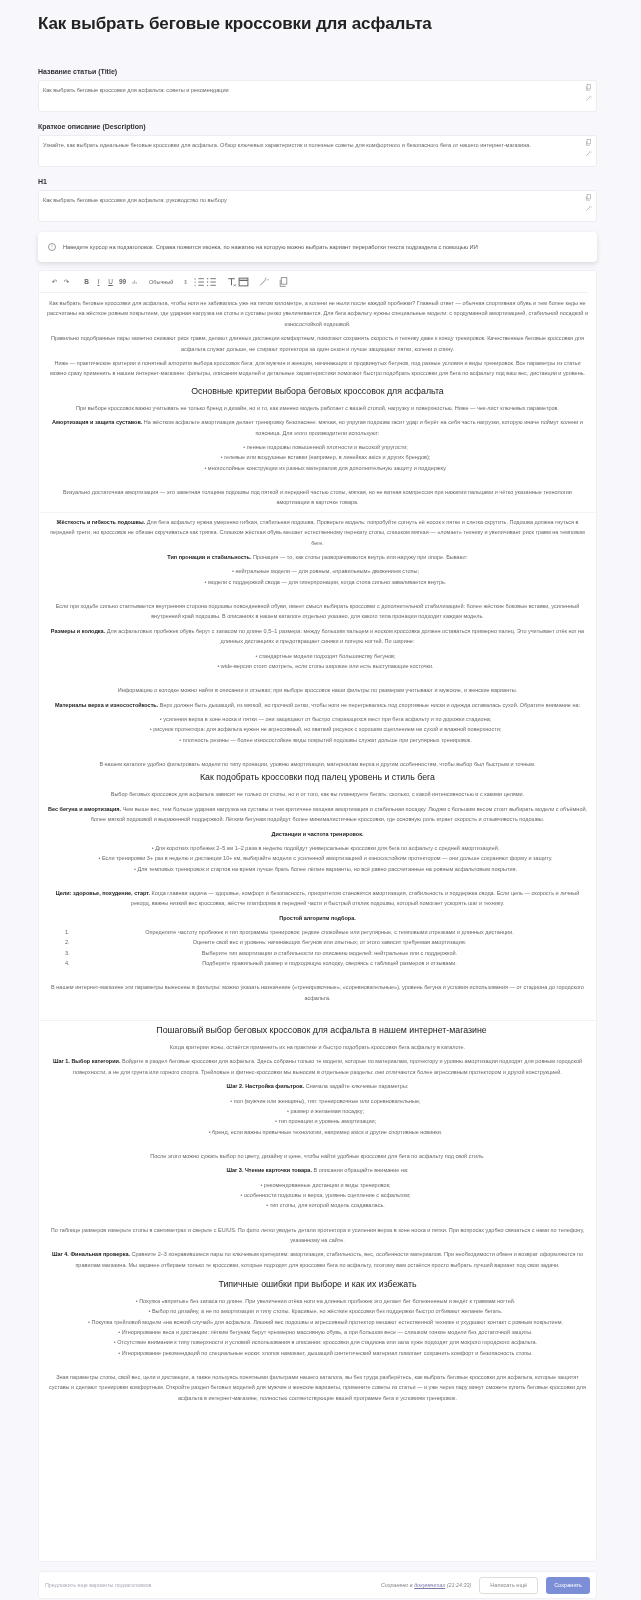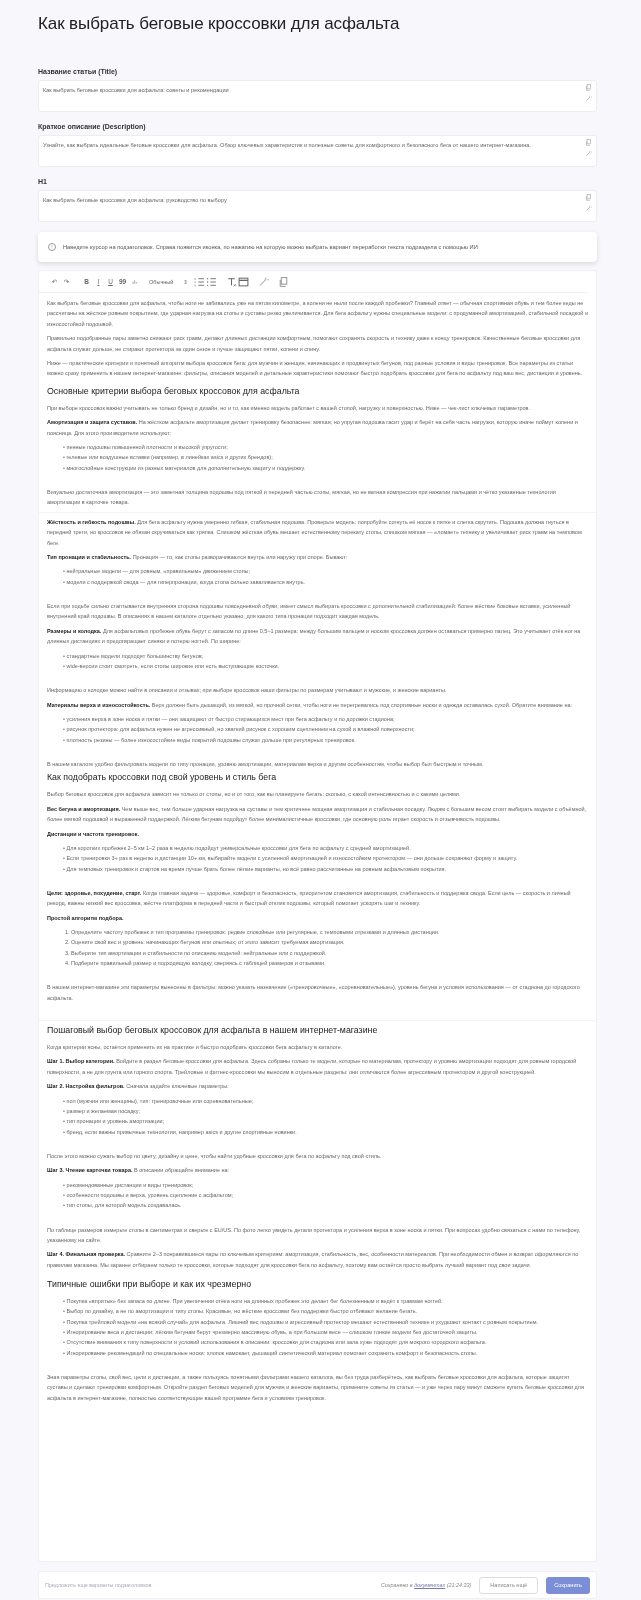--- a/index.html
+++ b/index.html
@@ -5,21 +5,21 @@
   * { box-sizing: border-box; margin: 0; padding: 0; }
   html, body { width: 641px; height: 1600px; overflow: hidden; }
   body {
     background: #f7f7fc;
     font-family: "Liberation Sans", "DejaVu Sans", sans-serif;
     color: #555;
     position: relative;
   }
   .page-title {
     position: absolute; left: 38px; top: 14px;
-    font-size: 17px; color: #222; font-weight: normal; letter-spacing: -0.1px;
+    font-size: 17px; color: #222; font-weight: bold; letter-spacing: -0.1px;
   }
   .field-label {
     position: absolute; left: 38px;
     font-size: 7px; font-weight: bold; color: #333;
   }
   .field-box {
     position: absolute; left: 38px; width: 559px;
     background: #fff; border: 1px solid #ececf2; border-radius: 3px;
     font-size: 5.6px; color: #666; padding: 5px 28px 5px 4px; line-height: 8px;
   }
@@ -49,21 +49,21 @@
     font-size: 6px; color: #666;
   }
   .tb-btn {
     display: inline-flex; align-items: center; justify-content: center;
     min-width: 11px; height: 12px; margin-right: 1px; color: #666; font-size: 6.5px;
   }
   .tb-sep { width: 8px; }
   .tb-select { display: inline-flex; align-items: center; gap: 10px; margin-right: 6px; font-size: 5.5px; }
   .content {
     padding: 5px 8px 0 8px;
-    font-size: 5.5px; line-height: 10.4px; color: #666;
+    font-size: 5.5px; line-height: 10.4px; color: #666; text-align: center;
   }
   .content p { margin-bottom: 4px; }
   .content b { color: #222; }
   .content h2 {
     font-size: 8.8px; font-weight: normal; color: #222;
     margin: 6px 0 6px 0; line-height: 12px;
   }
   .content ul, .content ol {
     padding-left: 16px; margin: 2px 0 14px 0; line-height: 10.3px;
   }
@@ -219,21 +219,21 @@
     </ul>
     <p>Информацию о колодке можно найти в описании и отзывах; при выборе кроссовок наши фильтры по размерам учитывают и мужские, и женские варианты.</p>
     <p><b>Материалы верха и износостойкость.</b><span> Верх должен быть дышащий, из мягкой, но прочной сетки, чтобы ноги не перегревались под спортивные носки и одежда оставалась сухой. Обратите внимание на:</span></p>
     <ul>
       <li>усиления верха в зоне носка и пятки — они защищают от быстро стирающихся мест при бега асфальту и по дорожки стадиона;</li>
       <li>рисунок протектора: для асфальта нужен не агрессивный, но хваткий рисунок с хорошим сцеплением на сухой и влажной поверхности;</li>
       <li>плотность резины — более износостойкие виды покрытий подошвы служат дольше при регулярных тренировок.</li>
     </ul>
     <p style="margin-bottom:0">В нашем каталоге удобно фильтровать модели по типу пронации, уровню амортизации, материалам верха и другим особенностям, чтобы выбор был быстрым и точным.</p>
 
-    <h2 style="margin-top:2px">Как подобрать кроссовки под свой уровень и стиль бега</h2>
+    <h2 style="margin-top:2px">Как подобрать кроссовки под палец уровень и стиль бега</h2>
     <p>Выбор беговых кроссовок для асфальта зависит не только от стопы, но и от того, как вы планируете бегать: сколько, с какой интенсивностью и с какими целями.</p>
     <p><b>Вес бегуна и амортизация.</b><span> Чем выше вес, тем больше ударная нагрузка на суставы и тем критичнее мощная амортизация и стабильная посадку. Людям с большим весом стоит выбирать модели с объёмной, более мягкой подошвой и выраженной поддержкой. Лёгким бегунам подойдут более минималистичные кроссовки, где основную роль играет скорость и отзывчивость подошвы.</span></p>
     <p><b>Дистанции и частота тренировок.</b></p>
     <ul>
       <li>Для коротких пробежек 2–5 км 1–2 раза в неделю подойдут универсальные кроссовки для бега по асфальту с средней амортизацией.</li>
       <li>Если тренировки 3+ раз в неделю и дистанции 10+ км, выбирайте модели с усиленной амортизацией и износостойким протектором — они дольше сохраняют форму и защиту.</li>
       <li>Для темповых тренировок и стартов на время лучше брать более лёгкие варианты, но всё равно рассчитанные на ровным асфальтовым покрытия.</li>
     </ul>
     <p><b>Цели: здоровье, похудение, старт.</b><span> Когда главная задача — здоровье, комфорт и безопасность, приоритетом становятся амортизация, стабильность и поддержка свода. Если цель — скорость и личный рекорд, важны низкий вес кроссовка, жёстче платформа в передней части и быстрый отклик подошвы, который помогает ускорять шаг и технику.</span></p>
     <p><b>Простой алгоритм подбора.</b></p>
@@ -258,21 +258,21 @@
     <p>После этого можно сужать выбор по цвету, дизайну и цене, чтобы найти удобные кроссовки для бега по асфальту под свой стиль.</p>
     <p><b>Шаг 3. Чтение карточки товара.</b><span> В описании обращайте внимание на:</span></p>
     <ul>
       <li>рекомендованные дистанции и виды тренировок;</li>
       <li>особенности подошвы и верха, уровень сцепление с асфальтом;</li>
       <li>тип стопы, для которой модель создавалась.</li>
     </ul>
     <p>По таблице размеров измерьте стопы в сантиметрах и сверьте с EU/US. По фото легко увидеть детали протектора и усиления верха в зоне носка и пятки. При вопросах удобно связаться с нами по телефону, указанному на сайте.</p>
     <p><b>Шаг 4. Финальная проверка.</b><span> Сравните 2–3 понравившиеся пары по ключевым критериям: амортизация, стабильность, вес, особенности материалов. При необходимости обмен и возврат оформляются по правилам магазина. Мы заранее отбираем только те кроссовки, которые подходят для кроссовки бега по асфальту, поэтому вам остаётся просто выбрать лучший вариант под свои задачи.</span></p>
 
-    <h2 style="margin-top:8px">Типичные ошибки при выборе и как их чрезмерно</h2>
+    <h2 style="margin-top:8px">Типичные ошибки при выборе и как их избежать</h2>
     <ul>
       <li>Покупка «впритык» без запаса по длине. При увеличении отёка ноги на длинных пробежек это делает бег болезненным и ведёт к травмам ногтей.</li>
       <li>Выбор по дизайну, а не по амортизации и типу стопы. Красивые, но жёсткие кроссовки без поддержки быстро отбивают желание бегать.</li>
       <li>Покупка трейловой модели «на всякий случай» для асфальта. Лишний вес подошвы и агрессивный протектор мешают естественной технике и ухудшают контакт с ровным покрытием.</li>
       <li>Игнорирование веса и дистанции: лёгким бегунам берут чрезмерно массивную обувь, а при большом весе — слишком тонкие модели без достаточной защиты.</li>
       <li>Отсутствие внимания к типу поверхности и условий использования в описании: кроссовки для стадиона или зала хуже подходят для мокрого городского асфальта.</li>
       <li>Игнорирование рекомендаций по специальные носки: хлопок намокает, дышащий синтетический материал помогает сохранить комфорт и безопасность стопы.</li>
     </ul>
     <p>Зная параметры стопы, свой вес, цели и дистанции, а также пользуясь понятными фильтрами нашего каталога, вы без труда разберётесь, как выбрать беговые кроссовки для асфальта, которые защитят суставы и сделают тренировки комфортным. Откройте раздел беговых моделей для мужчин и женские варианты, примените советы из статьи — и уже через пару минут сможете купить беговые кроссовки для асфальта в интернет-магазине, полностью соответствующие вашей программе бега и условиям тренировок.</p>
   </div>

